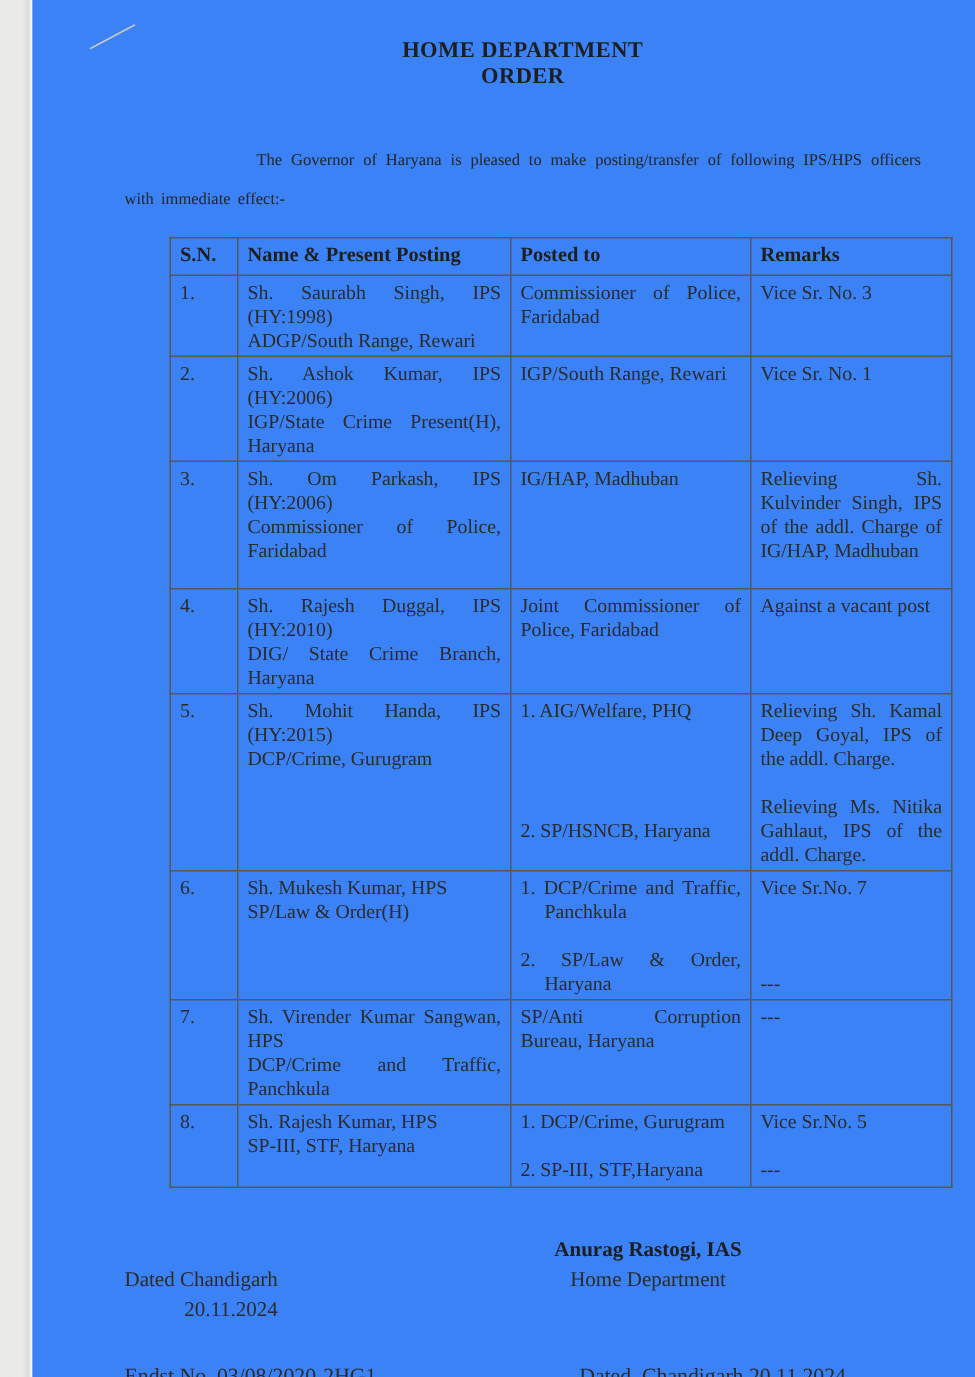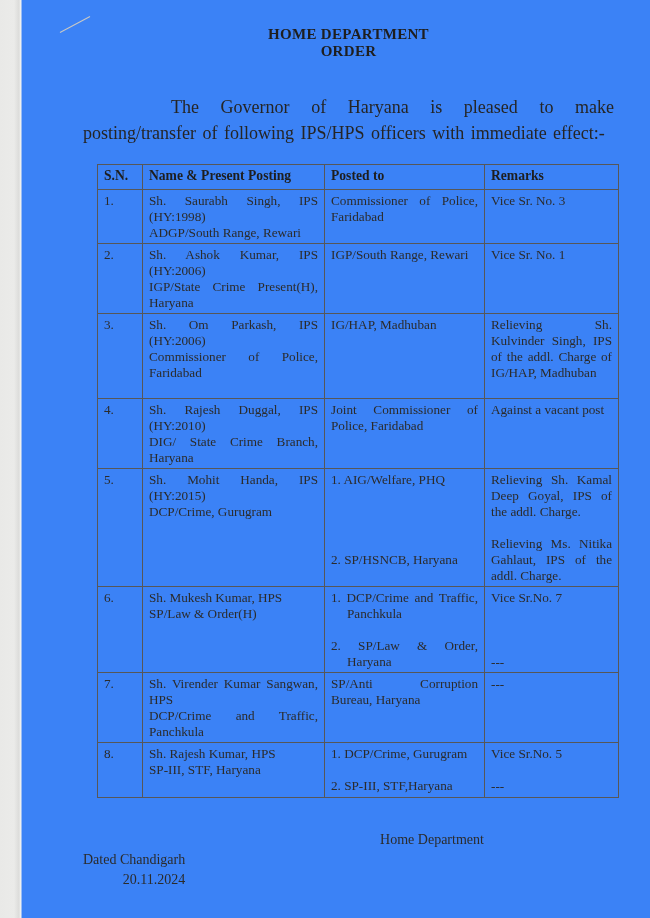--- a/index.html
+++ b/index.html
@@ -40,31 +40,31 @@
   .titles {
     text-align: center;
     font-weight: bold;
     font-size: 15px;
     line-height: 17px;
     letter-spacing: 0.3px;
     color: #1e1e1e;
   }
   .intro {
     margin-top: 34px;
-    font-size: 18px;
+    font-size: 11px;
     line-height: 26px;
     text-align: justify;
     text-indent: 88px;
     word-spacing: 2px;
     color: #252525;
   }
   table.order-table {
     border-collapse: collapse;
     margin-top: 12px;
-    margin-left: 14px;
+    margin-left: 30px;
     table-layout: fixed;
     width: 521px;
     font-size: 13.2px;
     padding-left: 48px;
   }
   .order-table th, .order-table td {
     border: 1px solid #575757;
     vertical-align: top;
     padding: 3px 6px 2px 6px;
     line-height: 16px;
@@ -289,20 +289,21 @@
           </tr>
         </tbody>
     </table>
 
     <div class="sig-row">
       <div class="dated-left">
         <div>Dated Chandigarh</div>
         <div>20.11.2024</div>
       </div>
       <div class="signature-block">
+        <div class="sig-name">Anurag Rastogi, IAS</div>
         <div>Home Department</div>
       </div>
     </div>
 
     <div class="endst-row">
       <div>Endst No. 03/08/2020-2HG1</div>
       <div class="endst-date">Dated, Chandigarh 20.11.2024</div>
     </div>
 
   </div>

